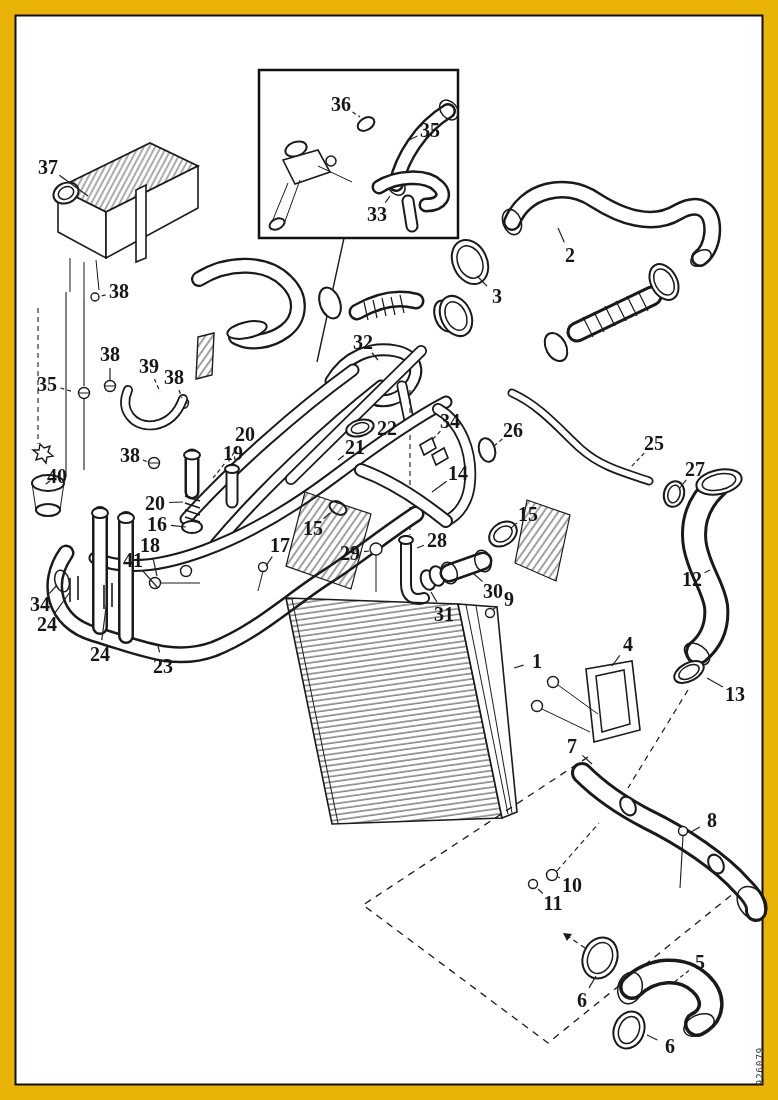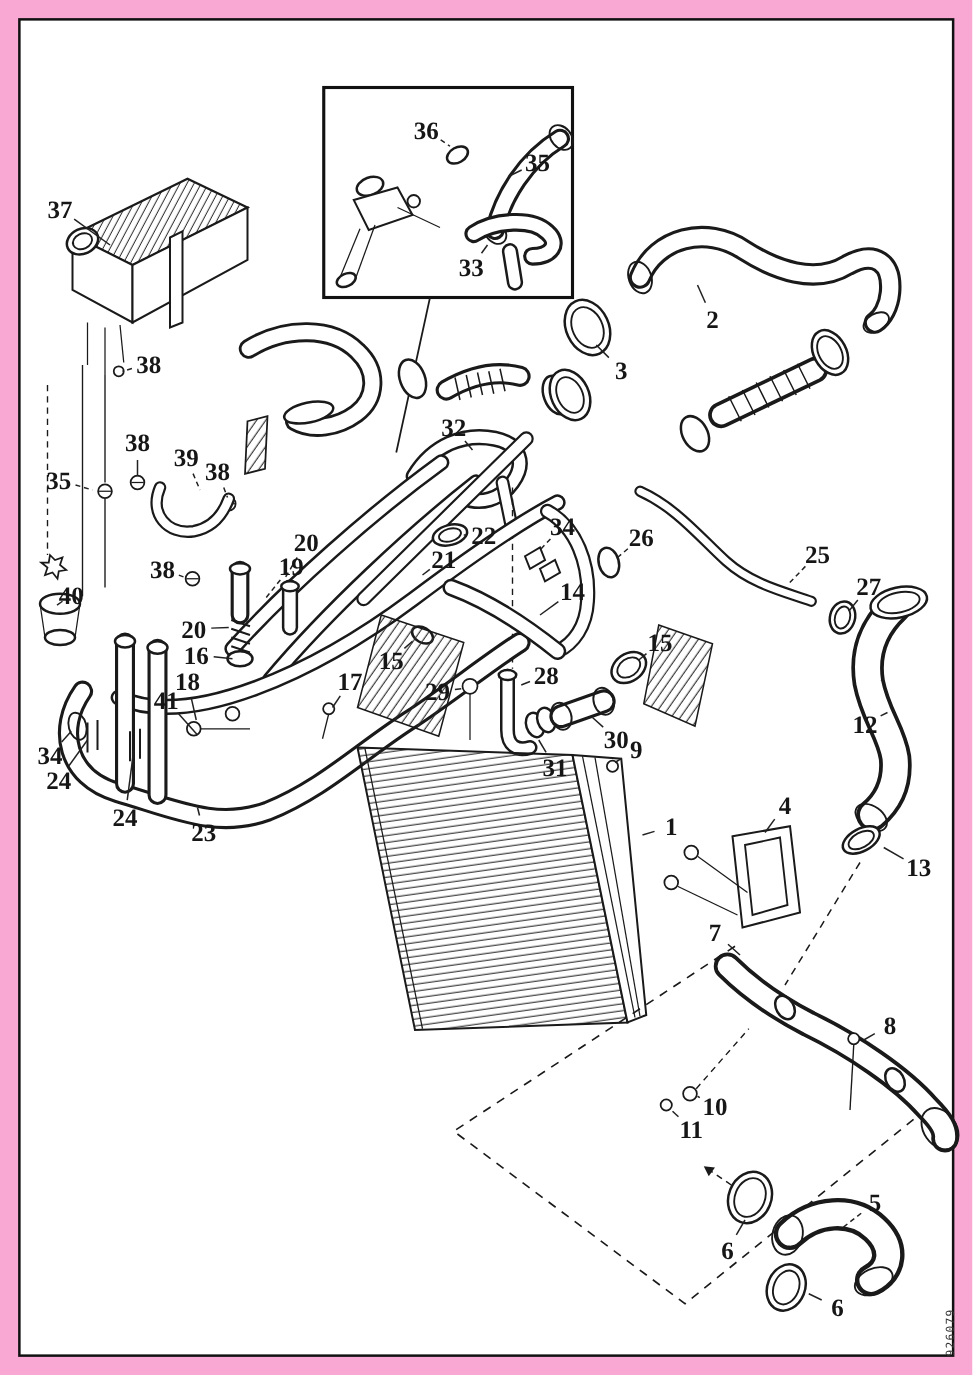--- a/index.html
+++ b/index.html
@@ -1,16 +1,16 @@
 <!DOCTYPE html>
 <html><head>
 <meta charset="utf-8">
 <style>
   html,body{margin:0;padding:0;background:#fff;}
-  #page{position:relative;width:778px;height:1100px;background:#f9a8d4;overflow:hidden;}
+  #page{position:relative;width:778px;height:1100px;background:#eab308;overflow:hidden;}
   .callout{font-family:"Liberation Serif",serif;font-weight:700;font-size:20px;fill:#161616;}
   .docnum{font-family:"DejaVu Sans Mono",monospace;font-size:9px;fill:#333;letter-spacing:1px;}
   .ldr{stroke:#222;stroke-width:1.2;fill:none;}
   .ln{stroke:#1a1a1a;fill:none;}
   .tube-o{fill:none;stroke:#1a1a1a;stroke-linecap:round;}
   .tube-i{fill:none;stroke:#ffffff;stroke-linecap:round;}
   .ell{fill:#fff;stroke:#1a1a1a;stroke-width:2;}
   .ell2{fill:none;stroke:#1a1a1a;stroke-width:1.5;}
   .blt{stroke:#1a1a1a;stroke-width:1.4;fill:#fff;}
   .plate{fill:#fff;stroke:#1a1a1a;stroke-width:1.6;}

